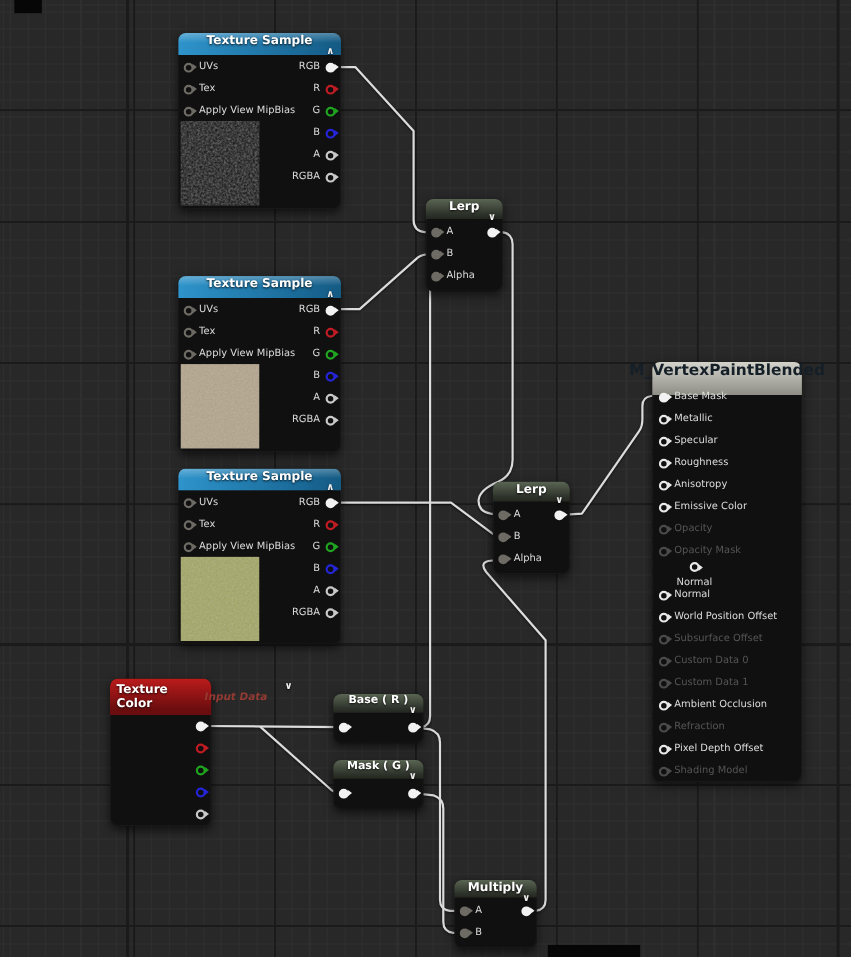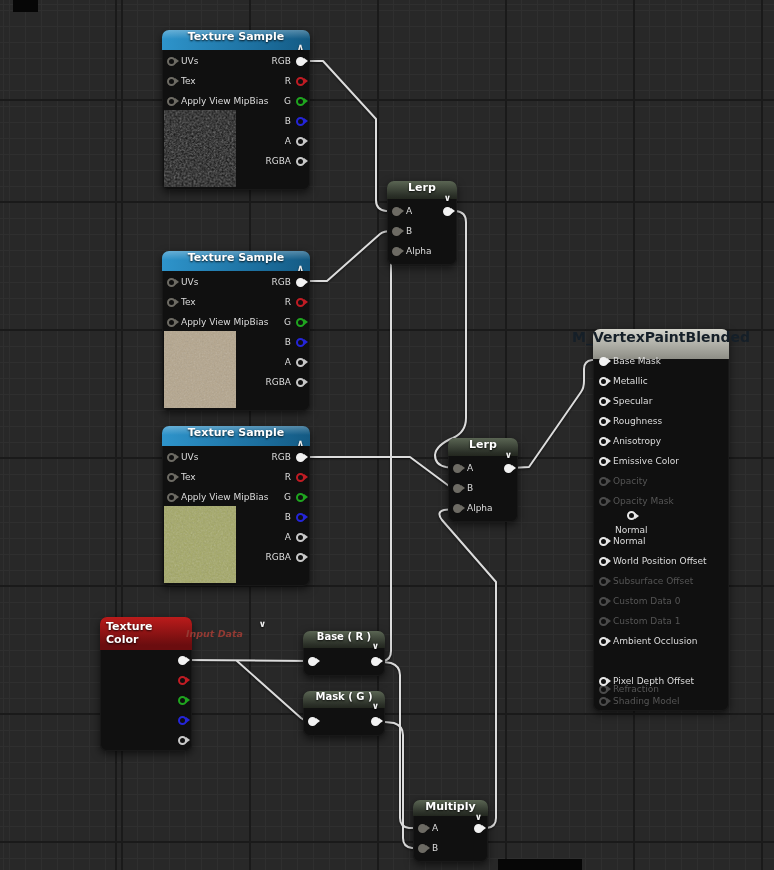--- a/index.html
+++ b/index.html
@@ -392,21 +392,21 @@
         <span class="lbl dim">Custom Data 0</span>
       </div>
       <div class="prow" style="top: 282px; left: 6px;">
         <span class="pin" style="--pc: #4b4b4b;"></span>
         <span class="lbl dim">Custom Data 1</span>
       </div>
       <div class="prow" style="top: 302px; left: 6px;">
         <span class="pin" style="--pc: #e8e8e8;"></span>
         <span class="lbl">Ambient Occlusion</span>
       </div>
-      <div class="prow" style="top: 322px; left: 6px; margin-top: 28px;">
+      <div class="prow" style="top: 322px; left: 6px;">
         <span class="pin" style="--pc: #4b4b4b;"></span>
         <span class="lbl dim">Refraction</span>
       </div>
       <div class="prow" style="top: 342px; left: 6px;">
         <span class="pin" style="--pc: #e8e8e8;"></span>
         <span class="lbl">Pixel Depth Offset</span>
       </div>
       <div class="prow" style="top: 362px; left: 6px;">
         <span class="pin" style="--pc: #4b4b4b;"></span>
         <span class="lbl dim">Shading Model</span>

